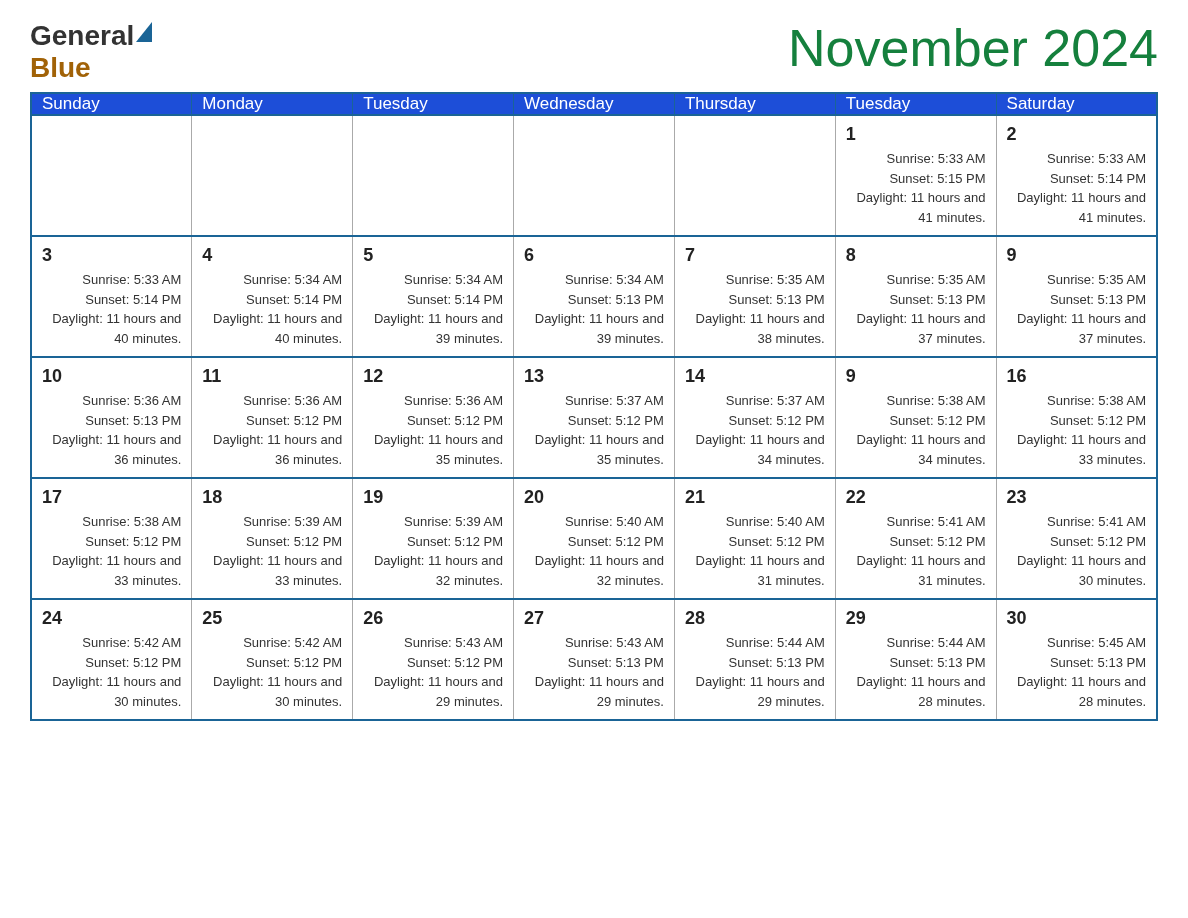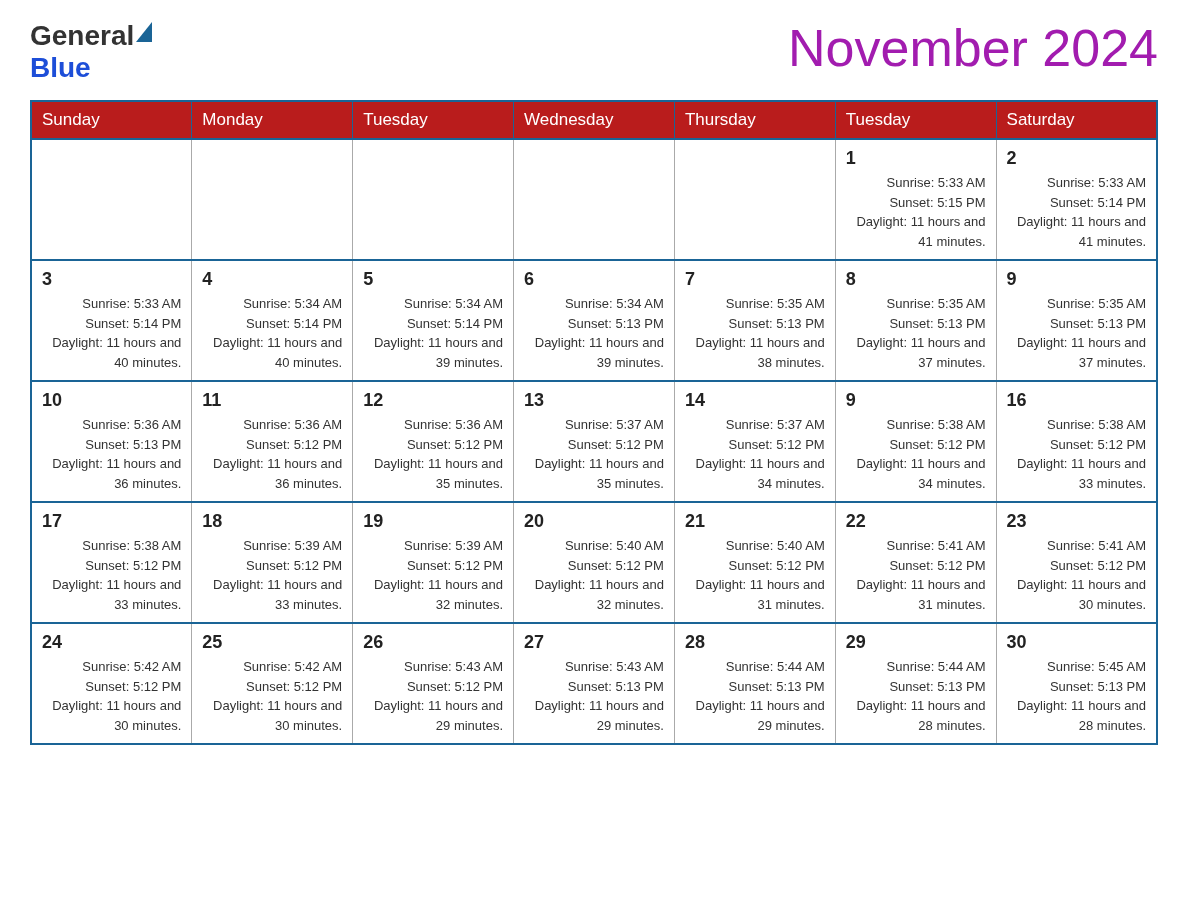--- a/index.html
+++ b/index.html
@@ -7,52 +7,52 @@
       font-family: Arial, sans-serif;
       background: #fff;
       padding: 20px 30px;
       width: 1188px;
       min-height: 918px;
     }
     .header {
       display: flex;
       justify-content: space-between;
       align-items: flex-start;
-      margin-bottom: 16px;
+      margin-bottom: 8px;
     }
     .logo {
       display: flex;
       flex-direction: column;
       align-items: flex-start;
     }
     .title-section {
       text-align: right;
     }
     .month-title {
       font-size: 52px;
       font-weight: normal;
-      color: #a21caf;
+      color: #15803d;
       line-height: 1.1;
     }
     .location-title {
       font-size: 20px;
       color: #444;
       margin-top: 4px;
     }
     .calendar {
       width: 100%;
       border-collapse: collapse;
       border: 2px solid #1a6496;
     }
     .calendar th {
-      background-color: #b91c1c;
+      background-color: #1d4ed8;
       color: #fff;
       font-size: 17px;
       font-weight: normal;
-      padding: 8px 10px;
+      padding: 0 10px;
       text-align: left;
       border: 1px solid #1a6496;
     }
     .calendar td {
       vertical-align: top;
       padding: 8px 10px;
       border: 1px solid #aaa;
       width: 14.28%;
       min-height: 110px;
       font-size: 13px;
@@ -96,21 +96,21 @@
       border-width: 0 0 20px 16px;
       border-color: transparent transparent #1a6496 transparent;
       margin: 0 2px;
       vertical-align: middle;
       position: relative;
       top: -4px;
     }
     .logo-text-blue {
       font-size: 28px;
       font-weight: bold;
-      color: #1d4ed8;
+      color: #a16207;
       font-family: Arial, sans-serif;
     }
   </style>
 </head>
 <body>
 
 <div class="header">
   <div class="logo">
     <div class="logo-wrapper">
       <span class="logo-text-general">General</span>

